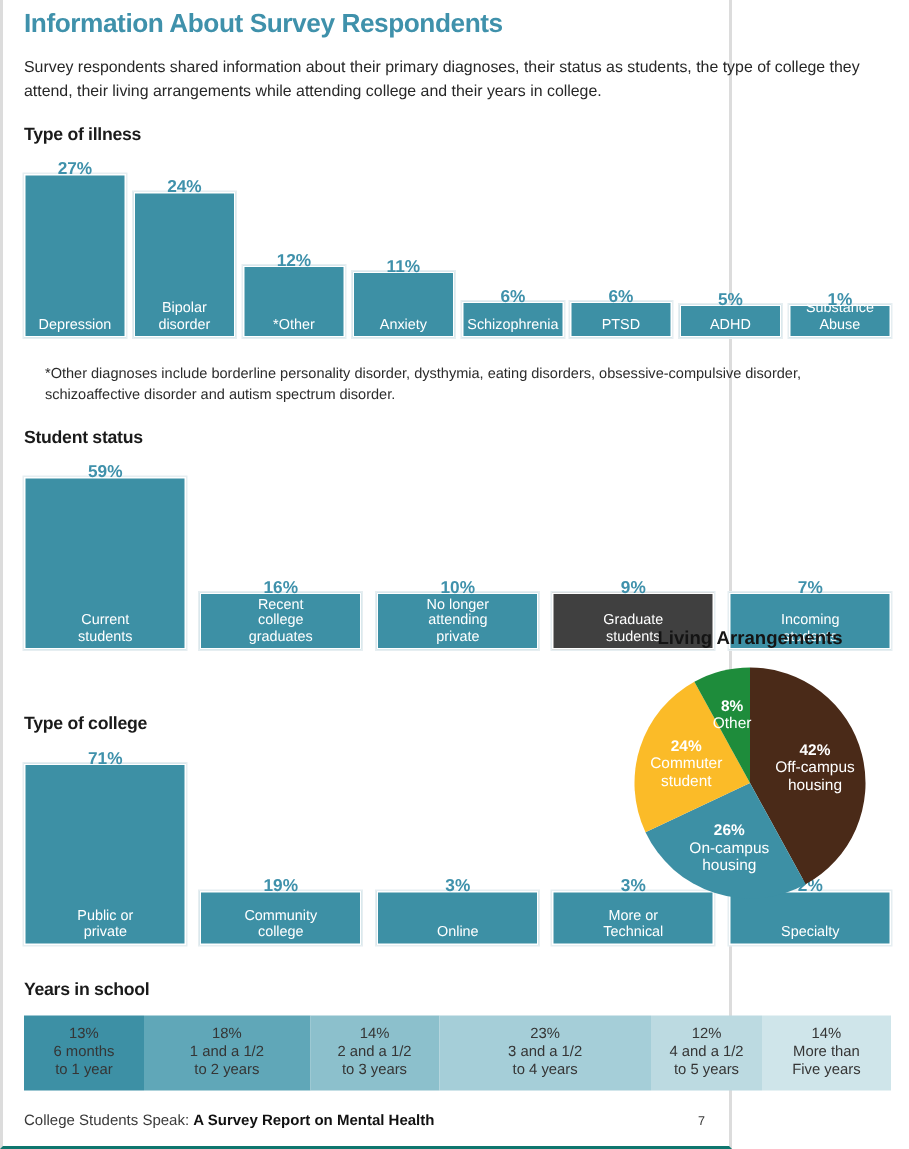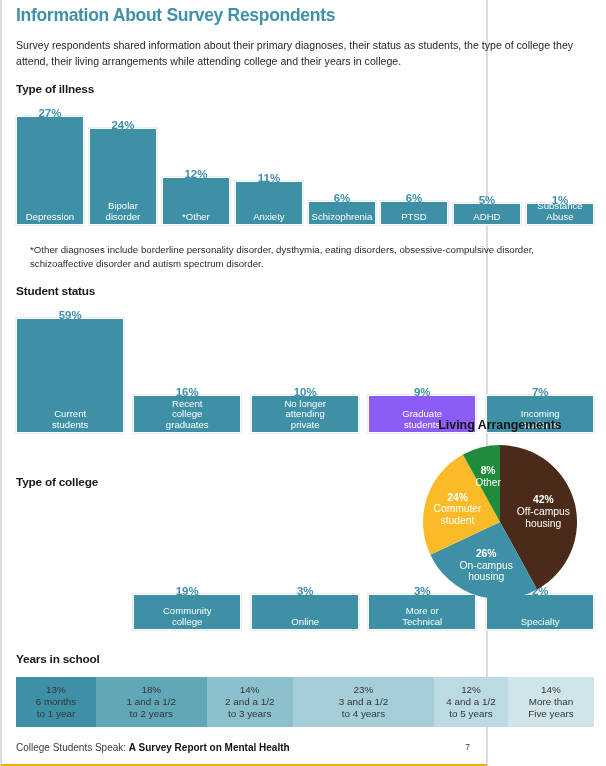--- a/index.html
+++ b/index.html
@@ -8,21 +8,21 @@
     background: #ffffff;
     font-family: "Liberation Sans", sans-serif;
     overflow: hidden;
   }
   .page {
     position: relative;
     width: 488px; height: 766px;
     background: #fff;
     border-left: 2px solid #dcdcdc;
     border-right: 2px solid #dcdcdc;
-    border-bottom: 2px solid #eab308;
+    border-bottom: 2px solid #0f766e;
     padding-left: 26px;
   }
 
   
   .page-title {
     position: absolute; left: 14px; top: 5px;
     font-size: 17.5px; font-weight: bold;
     color: #3f91ab;
     letter-spacing: -0.3px;
     font-family: "Liberation Sans", sans-serif;
@@ -209,36 +209,43 @@
       <div class="bar-col" style="left: 235px; width: 108.4px; height: 131px;">
         <div class="bar-val" style="bottom: 35px;">10%</div>
         <div class="bar-rect" style="height: 38px; background: rgb(61, 144, 165);">
           <div class="bar-lab">No longer
 attending
 private</div>
         </div>
       </div>
       <div class="bar-col" style="left: 352px; width: 108.4px; height: 131px;">
         <div class="bar-val" style="bottom: 35px;">9%</div>
-        <div class="bar-rect" style="height: 38px; background: #8b5cf6;">
+        <div class="bar-rect" style="height: 38px; background: #404040;">
           <div class="bar-lab">Graduate
 students</div>
         </div>
       </div>
       <div class="bar-col" style="left: 470px; width: 108.4px; height: 131px;">
         <div class="bar-val" style="bottom: 35px;">7%</div>
         <div class="bar-rect" style="height: 38px; background: rgb(61, 144, 165);">
           <div class="bar-lab">Incoming
 students</div>
         </div>
       </div>
     </div>
 
   <h2 class="sect-h" id="h-college">Type of college</h2>
   <div class="barchart" id="chart-college">
+      <div class="bar-col" style="left: 0px; width: 108.4px; height: 137px;">
+        <div class="bar-val" style="bottom: 118px;">71%</div>
+        <div class="bar-rect" style="height: 121px; background: rgb(61, 144, 165);">
+          <div class="bar-lab">Public or
+private</div>
+        </div>
+      </div>
       <div class="bar-col" style="left: 117px; width: 108.4px; height: 137px;">
         <div class="bar-val" style="bottom: 33px;">19%</div>
         <div class="bar-rect" style="height: 36px; background: rgb(61, 144, 165);">
           <div class="bar-lab">Community
 college</div>
         </div>
       </div>
       <div class="bar-col" style="left: 235px; width: 108.4px; height: 137px;">
         <div class="bar-val" style="bottom: 33px;">3%</div>
         <div class="bar-rect" style="height: 36px; background: rgb(61, 144, 165);">

